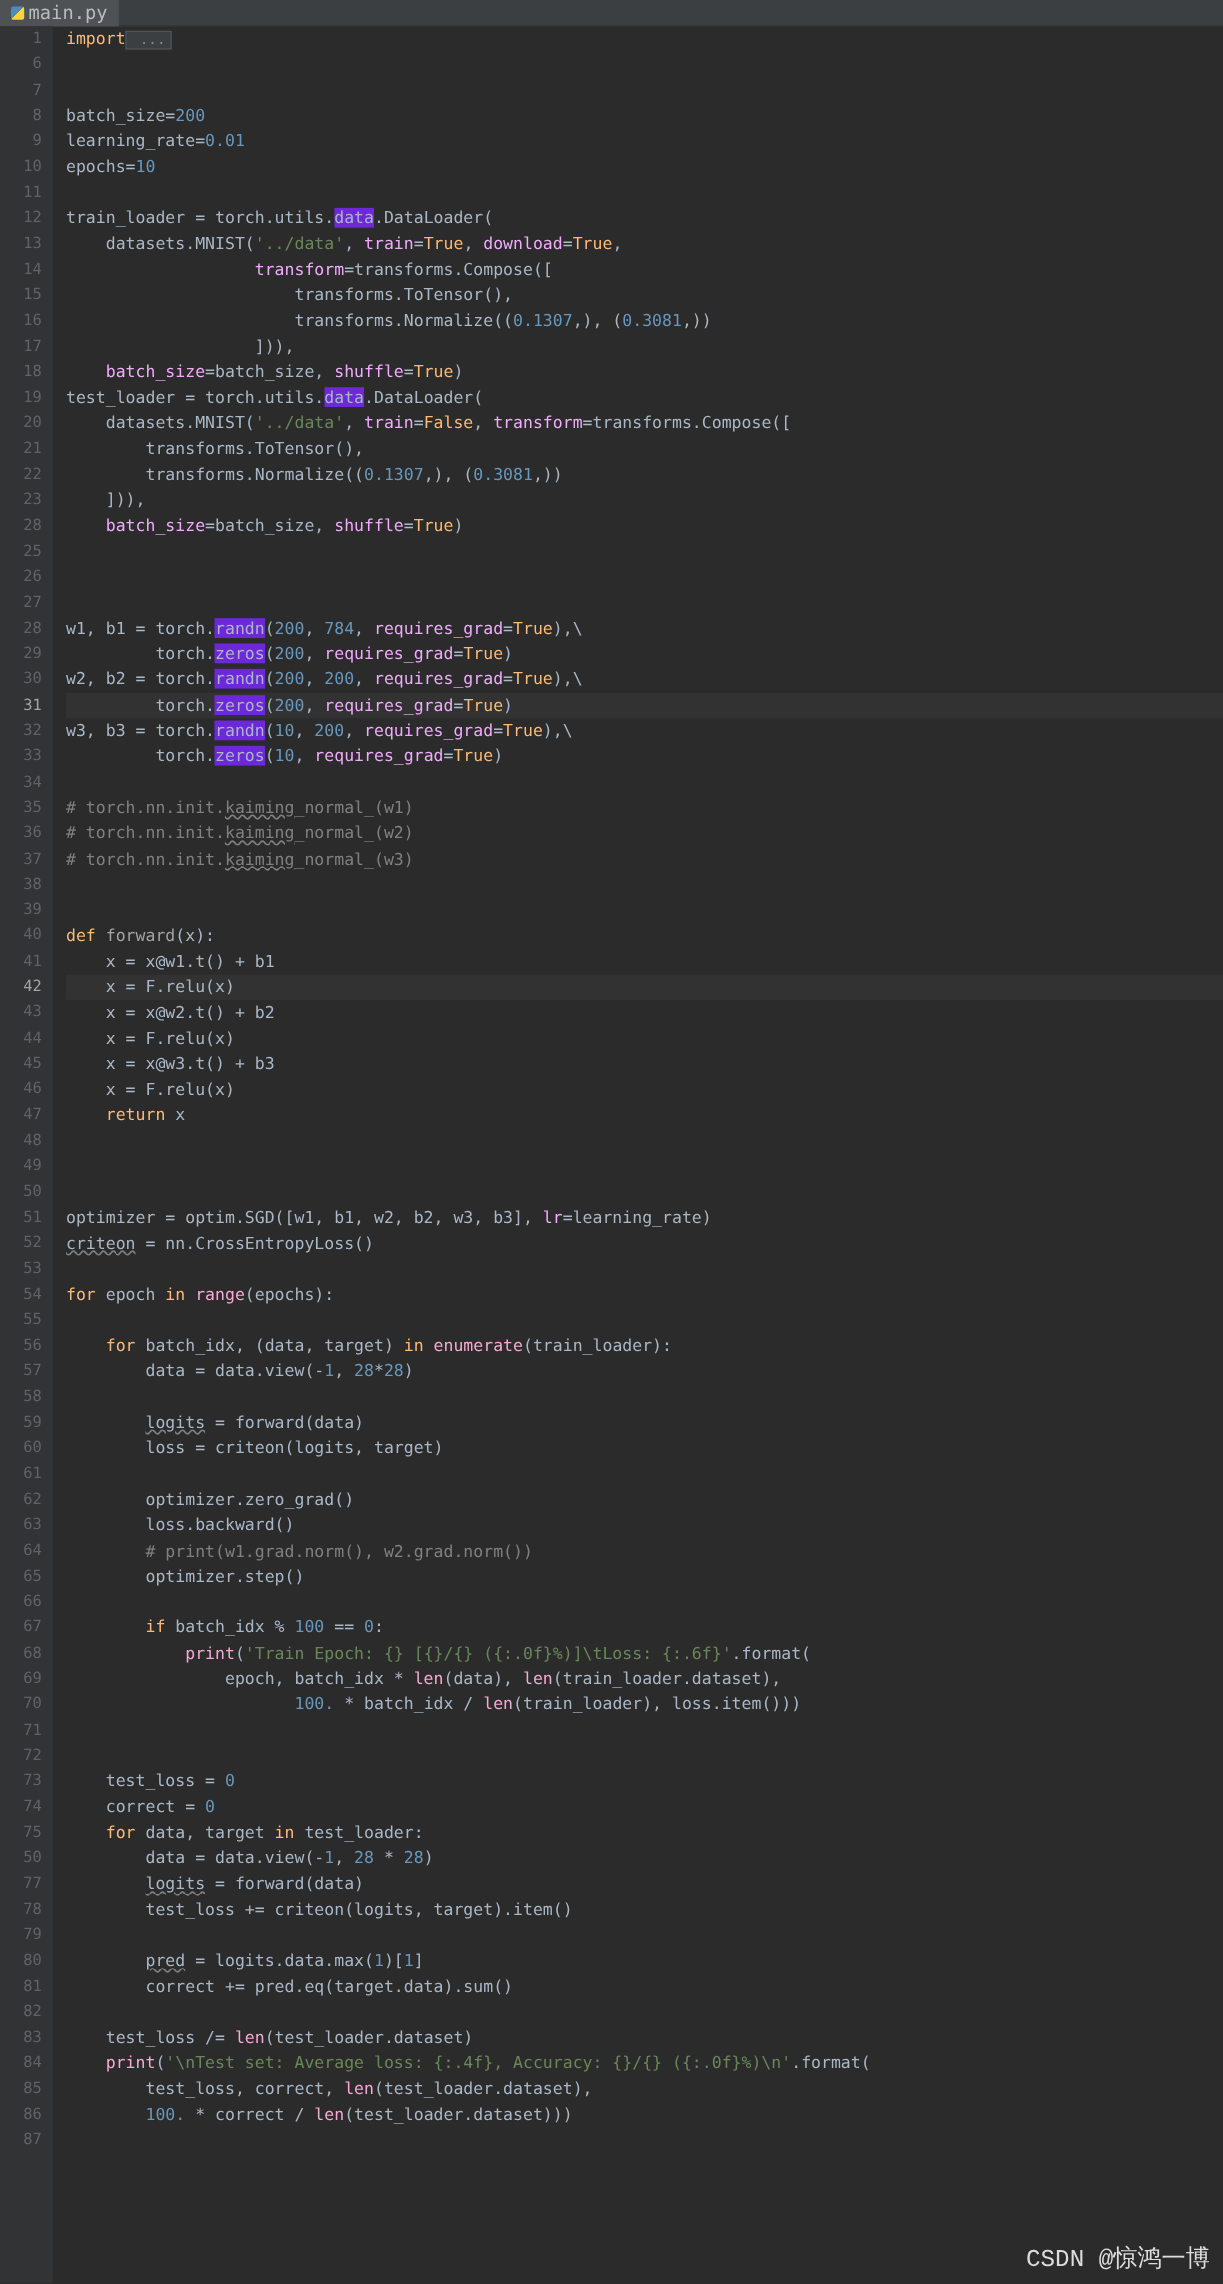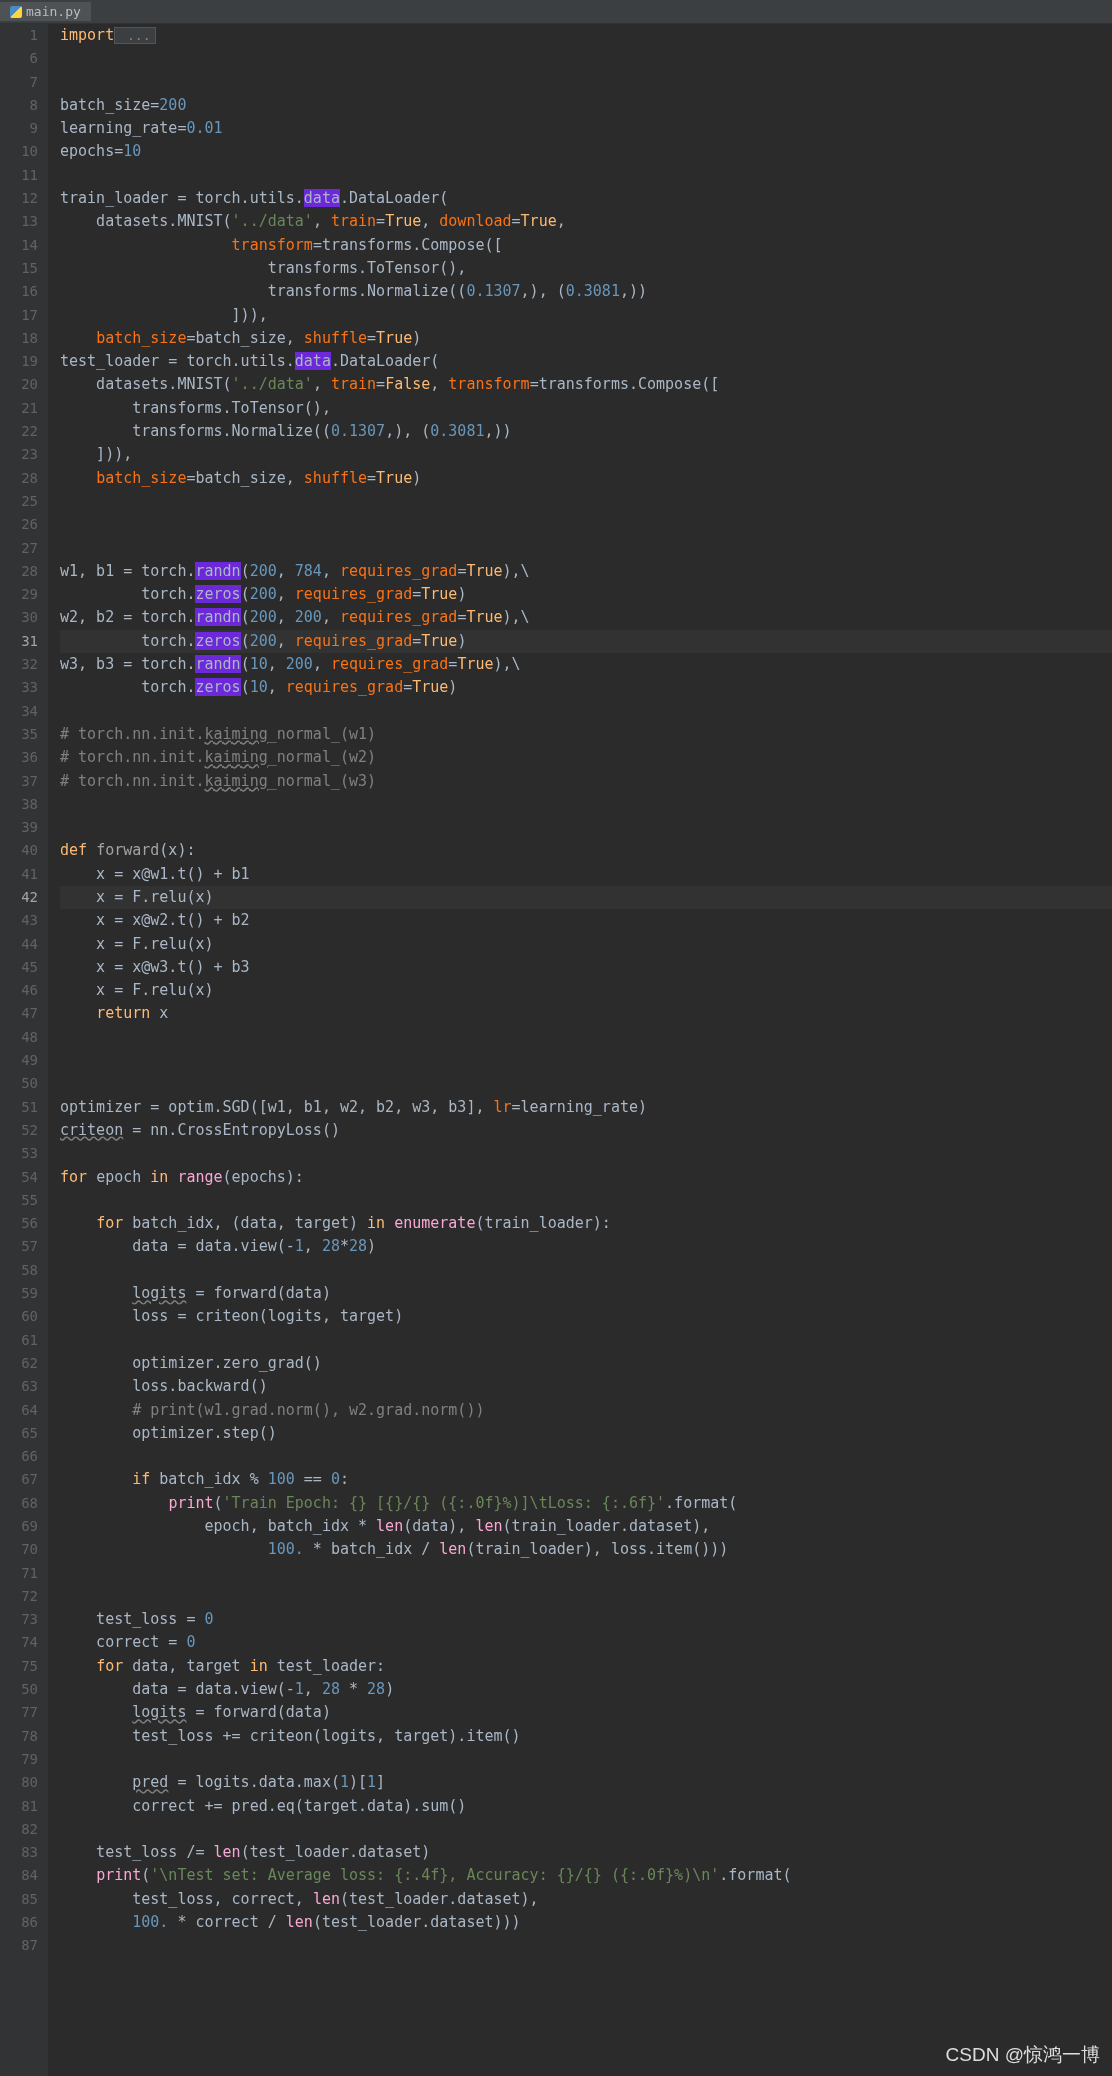--- a/index.html
+++ b/index.html
@@ -16,21 +16,21 @@
 .tab-bar {
   background: #3c3f41;
   height: 24px;
   display: flex;
   align-items: center;
   border-bottom: 1px solid #323232;
 }
 .tab {
   background: #4e5254;
   padding: 2px 10px;
-  font-size: 13px;
+  font-size: 17px;
   color: #bbbbbb;
   display: flex;
   align-items: center;
   gap: 4px;
 }
 .py-icon {
   width: 12px; height: 12px;
   background: linear-gradient(135deg, #4b8bbe 50%, #ffd43b 50%);
   border-radius: 2px;
 }
@@ -57,31 +57,31 @@
 }
 .code div { height: 23.3px; }
 .kw { color: #fdba74; }
 .str { color: #6a8759; }
 .num { color: #6897bb; }
 .fn { color: #a3a3a3; }
 .bi { color: #f9a8d4; }
 .op { color: #a9b7c6; }
 .cmt { color: #808080; }
 .hl { background: #6d28d9; }
-.field { color: #f97316; }
+.field { color: #f0abfc; }
 .ul { text-decoration: underline wavy #808080; }
 .fold { background: #3c3f41; border: 1px solid #555; padding: 0 4px; font-size: 13px; color: #888; }
 .curline { background: #323232; }
 .watermark {
   position: absolute;
   bottom: 8px;
   right: 12px;
   color: #ddd;
-  font-size: 19px;
-  font-family: Liberation Sans, sans-serif;
+  font-size: 22px;
+  font-family: Liberation Mono, monospace;
 }
 </style>
 </head>
 <body>
 
 <div class="tab-bar">
   <div class="tab">
     <span class="py-icon"></span>
     <span>main.py</span>
   </div>

